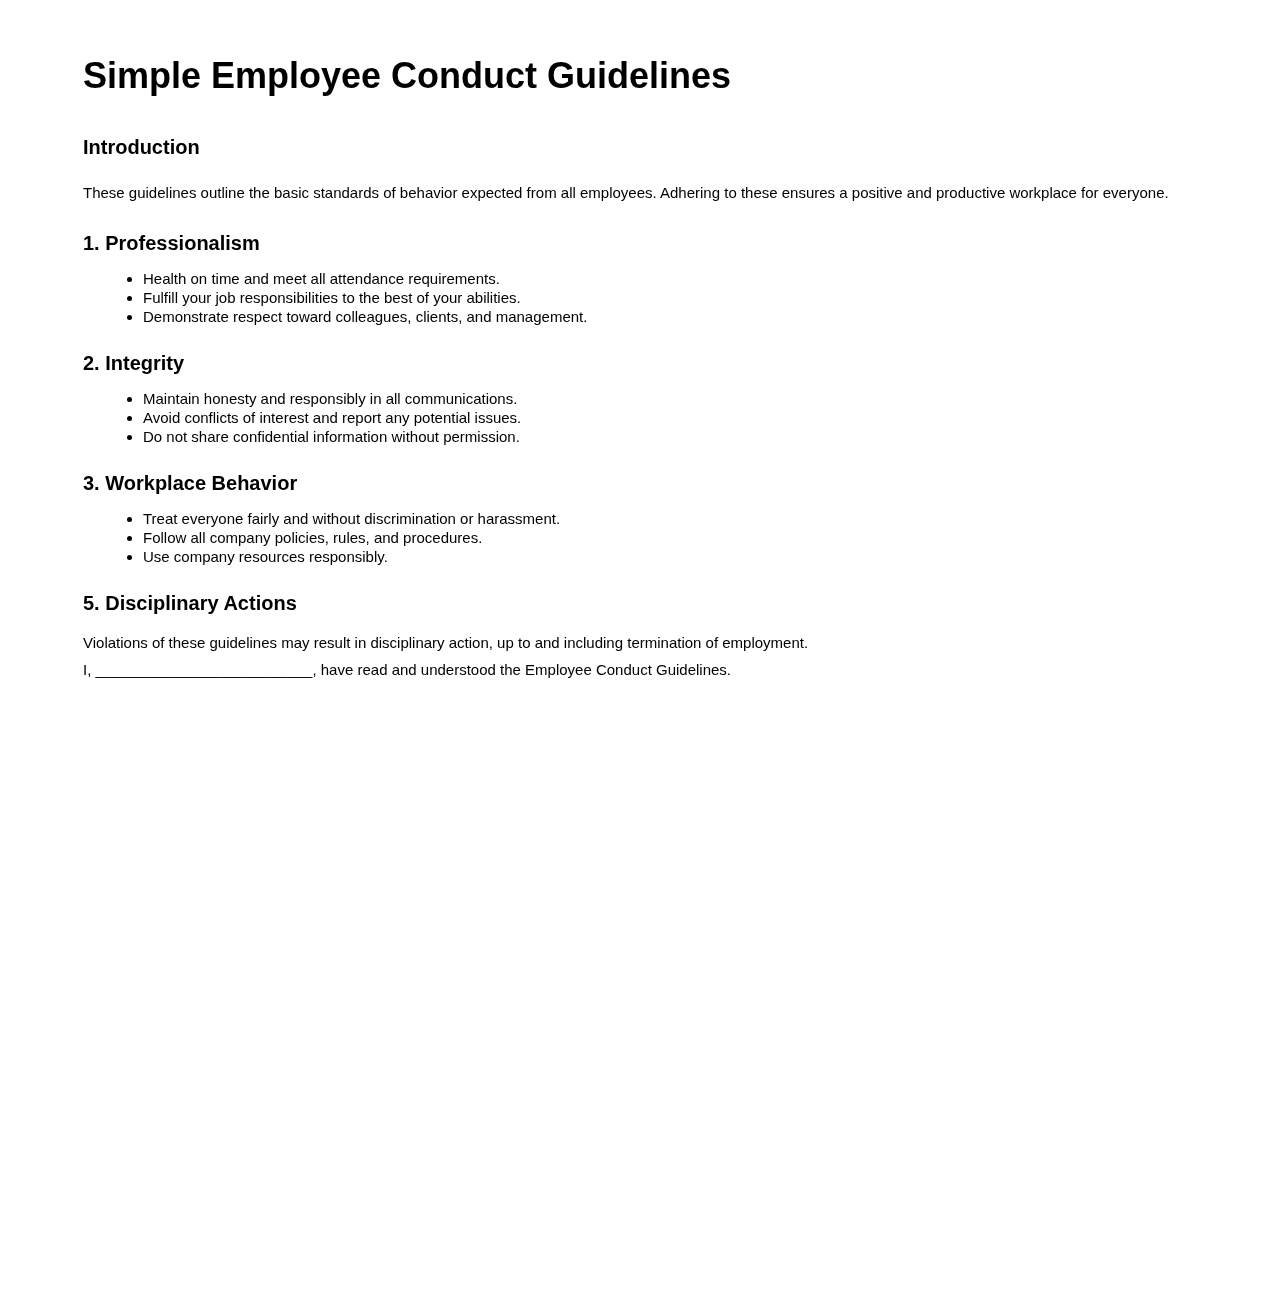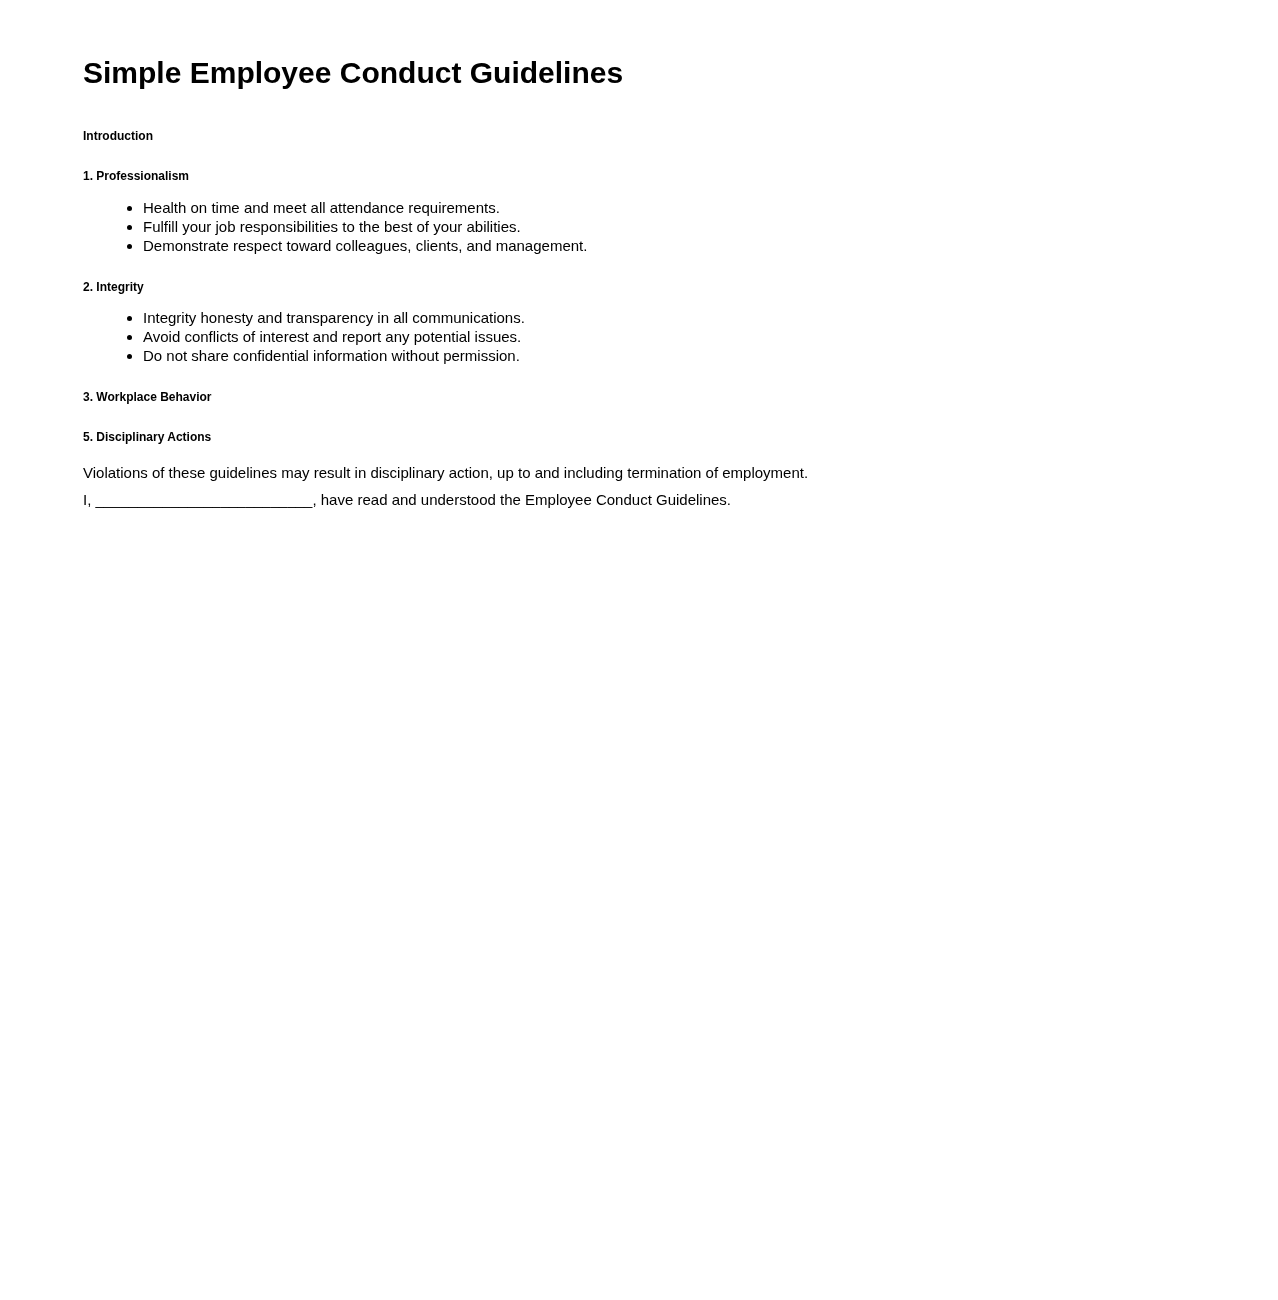--- a/index.html
+++ b/index.html
@@ -11,27 +11,27 @@
     font-size: 15px;
   }
   .page {
     box-sizing: border-box;
     width: 1278px;
     min-height: 1300px;
     padding: 58px 83px 40px 83px;
     background: #ffffff;
   }
   h1.doc-title {
-    font-size: 30px;
+    font-size: 36px;
     line-height: 1;
     font-weight: bold;
     margin: 0;
   }
   h2.sec-heading {
-    font-size: 12px;
+    font-size: 20px;
     line-height: 1.15;
     font-weight: bold;
     margin: 26px 0 14px 0;
   }
   h2.sec-heading.first {
     margin-top: 42px;
     margin-bottom: 20px;
   }
   p.body-text {
     margin: 0;
@@ -52,36 +52,42 @@
   }
 </style>
 </head>
 <body>
 
 <article class="page">
 
   <h1 class="doc-title">Simple Employee Conduct Guidelines</h1>
 
   <h2 class="sec-heading first">Introduction</h2>
+  <p class="body-text">These guidelines outline the basic standards of behavior expected from all employees. Adhering to these ensures a positive and productive workplace for everyone.</p>
 
   <h2 class="sec-heading">1. Professionalism</h2>
   <ul class="bullet-list">
     <li>Health on time and meet all attendance requirements.</li>
     <li>Fulfill your job responsibilities to the best of your abilities.</li>
     <li>Demonstrate respect toward colleagues, clients, and management.</li>
   </ul>
 
   <h2 class="sec-heading">2. Integrity</h2>
   <ul class="bullet-list">
-    <li>Integrity honesty and transparency in all communications.</li>
+    <li>Maintain honesty and responsibly in all communications.</li>
     <li>Avoid conflicts of interest and report any potential issues.</li>
     <li>Do not share confidential information without permission.</li>
   </ul>
 
   <h2 class="sec-heading">3. Workplace Behavior</h2>
+  <ul class="bullet-list">
+    <li>Treat everyone fairly and without discrimination or harassment.</li>
+    <li>Follow all company policies, rules, and procedures.</li>
+    <li>Use company resources responsibly.</li>
+  </ul>
 
 
   <h2 class="sec-heading">5. Disciplinary Actions</h2>
   <p class="body-text">Violations of these guidelines may result in disciplinary action, up to and including termination of employment.</p>
 
   <p class="body-text"><span>I, </span><span class="blank">__________________________</span><span>, have read and understood the Employee Conduct Guidelines.</span></p>
 
 </article>
 
 </body></html>

